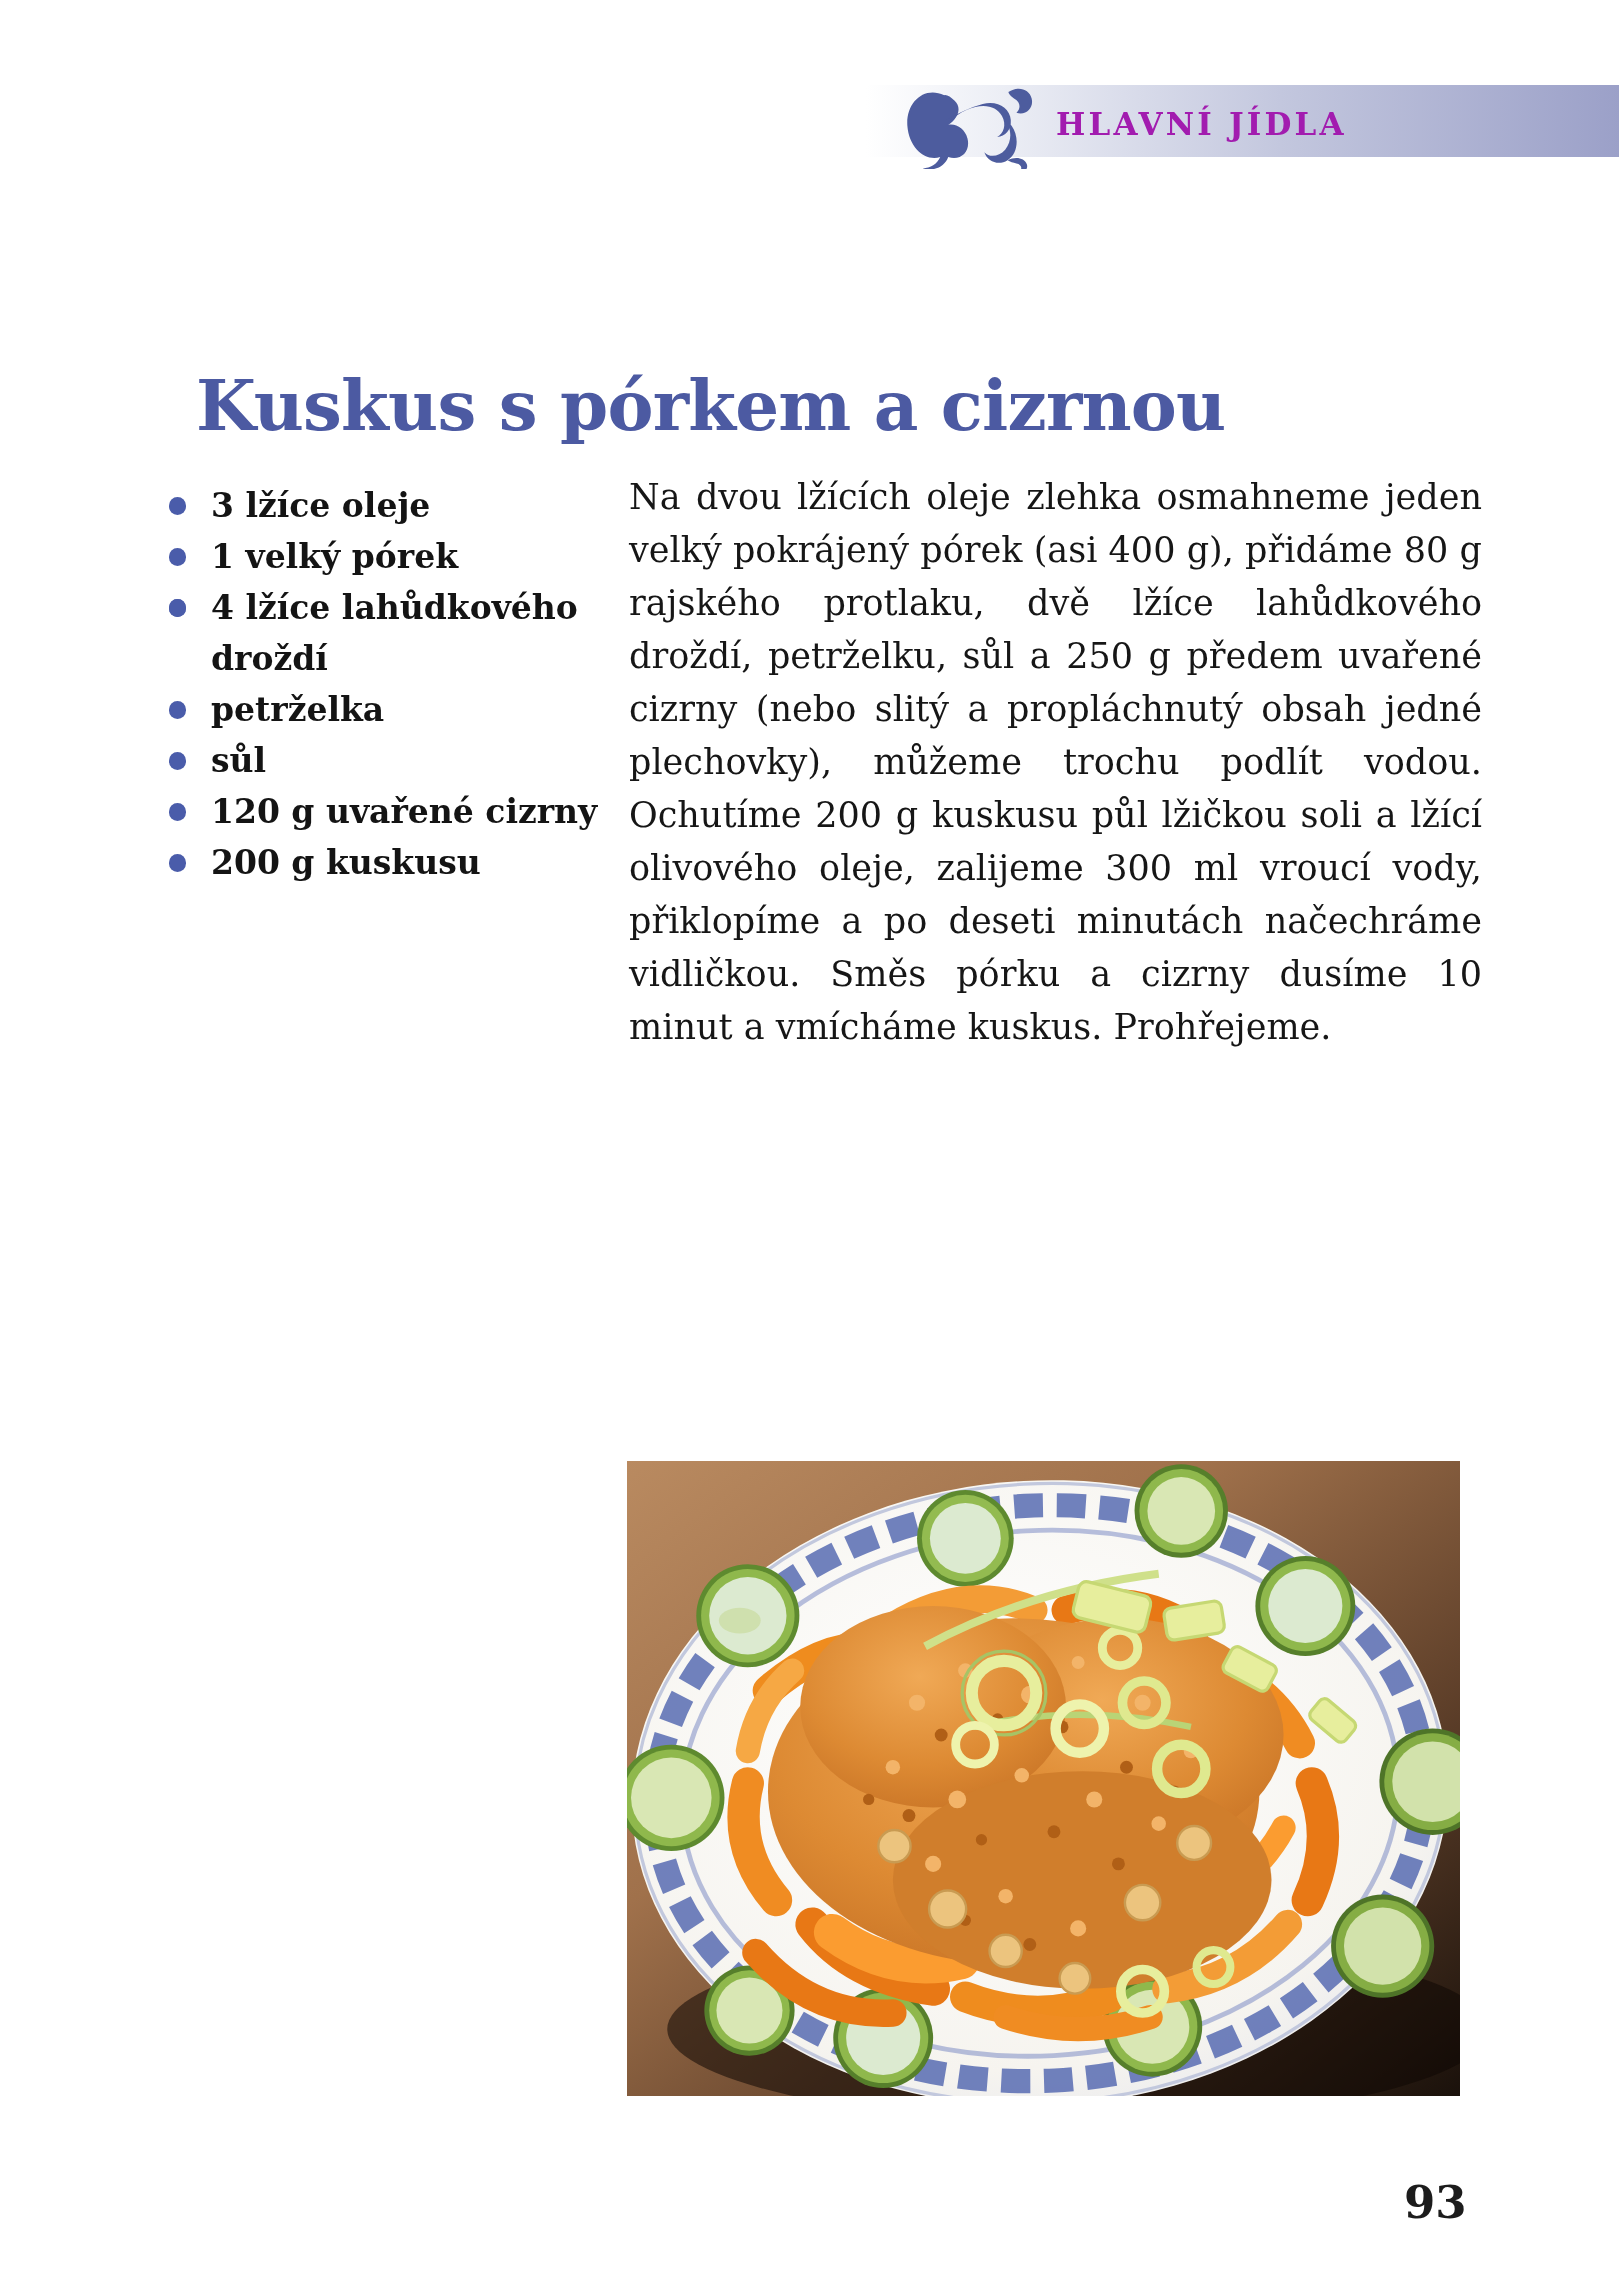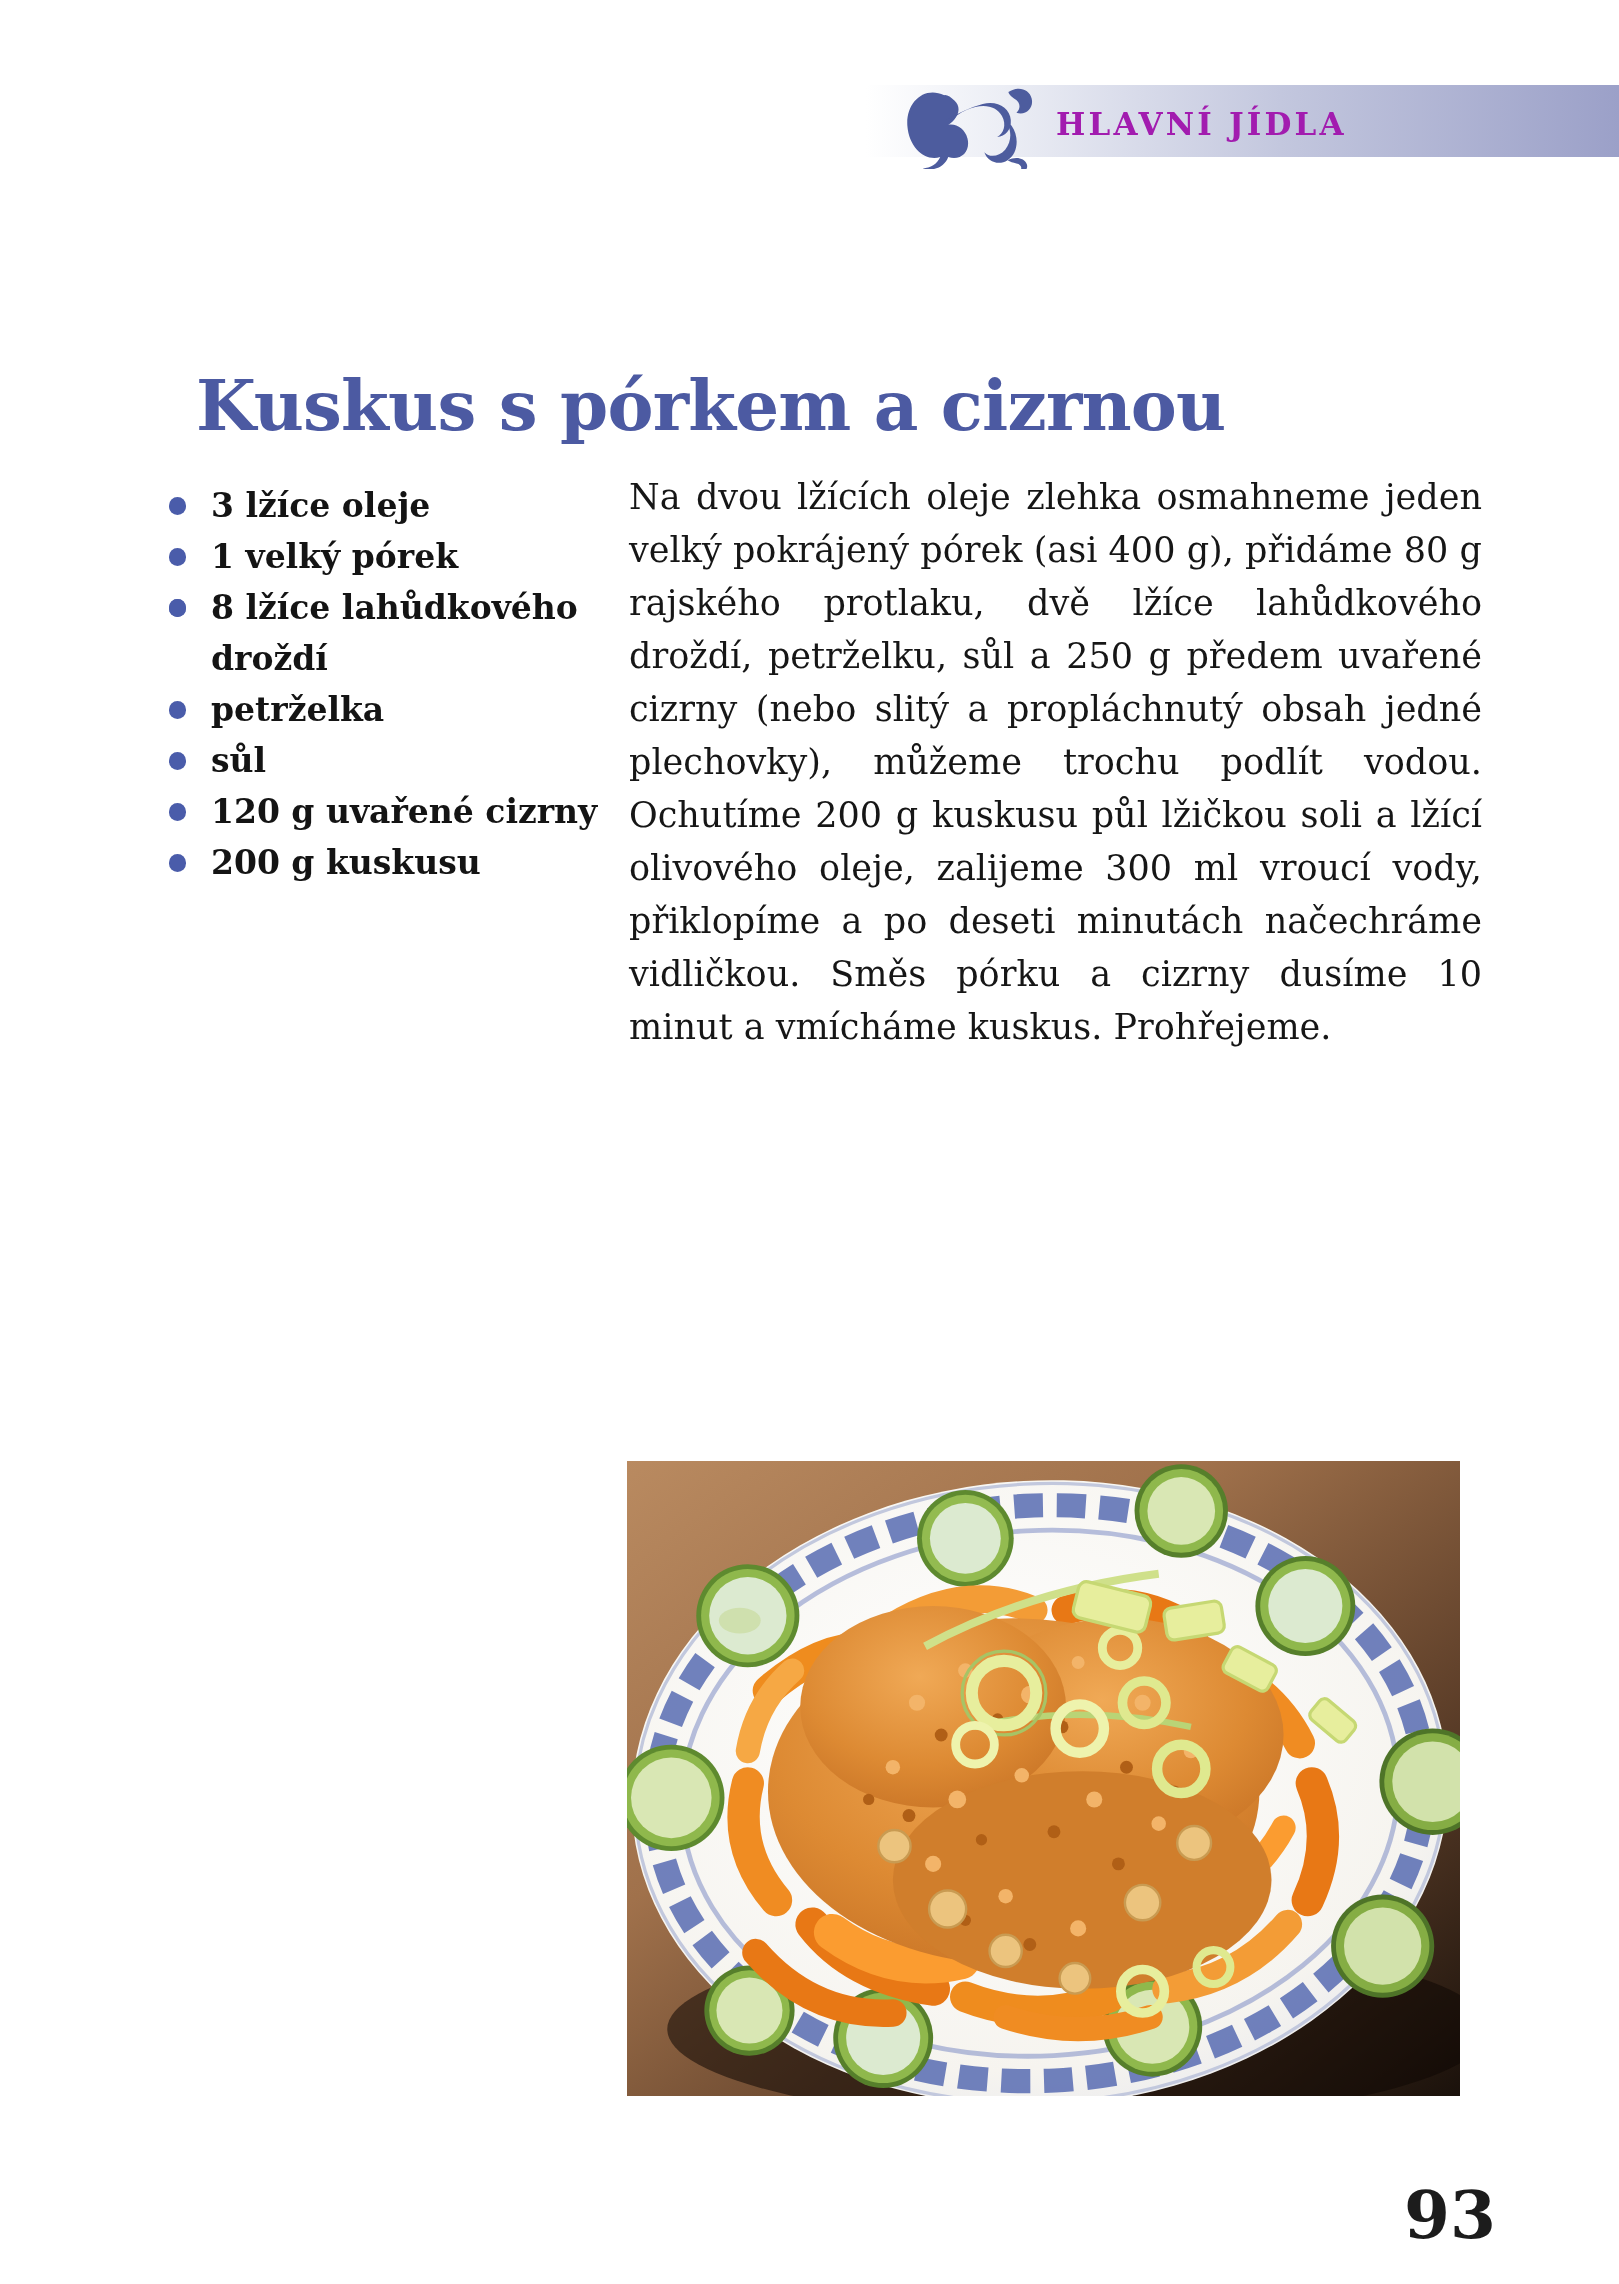--- a/index.html
+++ b/index.html
@@ -53,21 +53,21 @@
   
   .photo{
     position:absolute;left:627px;top:1461px;width:833px;height:635px;
     overflow:hidden;
   }
   .photo svg{display:block;width:100%;height:100%;}
 
   
   .page-number{
     position:absolute;left:1404px;top:2176px;
-    font-size:66px;font-weight:700;color:#1c1c1c;
+    font-size:45px;font-weight:700;color:#1c1c1c;
   }
 </style>
 </head>
 <body>
 
 <div class="band"></div>
 
 <svg class="ornament" viewBox="0 0 180 106" aria-hidden="true">
   <g fill="#4d5c9e">
     <path d="M56 14 C30 2 8 24 10 52 C12 80 33 97 51 91 C47 100 39 105 29 105 C44 110 57 102 61 91
@@ -92,21 +92,21 @@
   </li>
     <li>
     <span class="bullet"></span>
     <span>1 velký pórek</span>
   </li>
     <li>
     <span class="bullet"></span>
   </li>
     <li>
     <span class="bullet"></span>
-    <span>8 lžíce lahůdkového droždí</span>
+    <span>4 lžíce lahůdkového droždí</span>
   </li>
     <li>
     <span class="bullet"></span>
     <span>petrželka</span>
   </li>
     <li>
     <span class="bullet"></span>
     <span>sůl</span>
   </li>
     <li>

